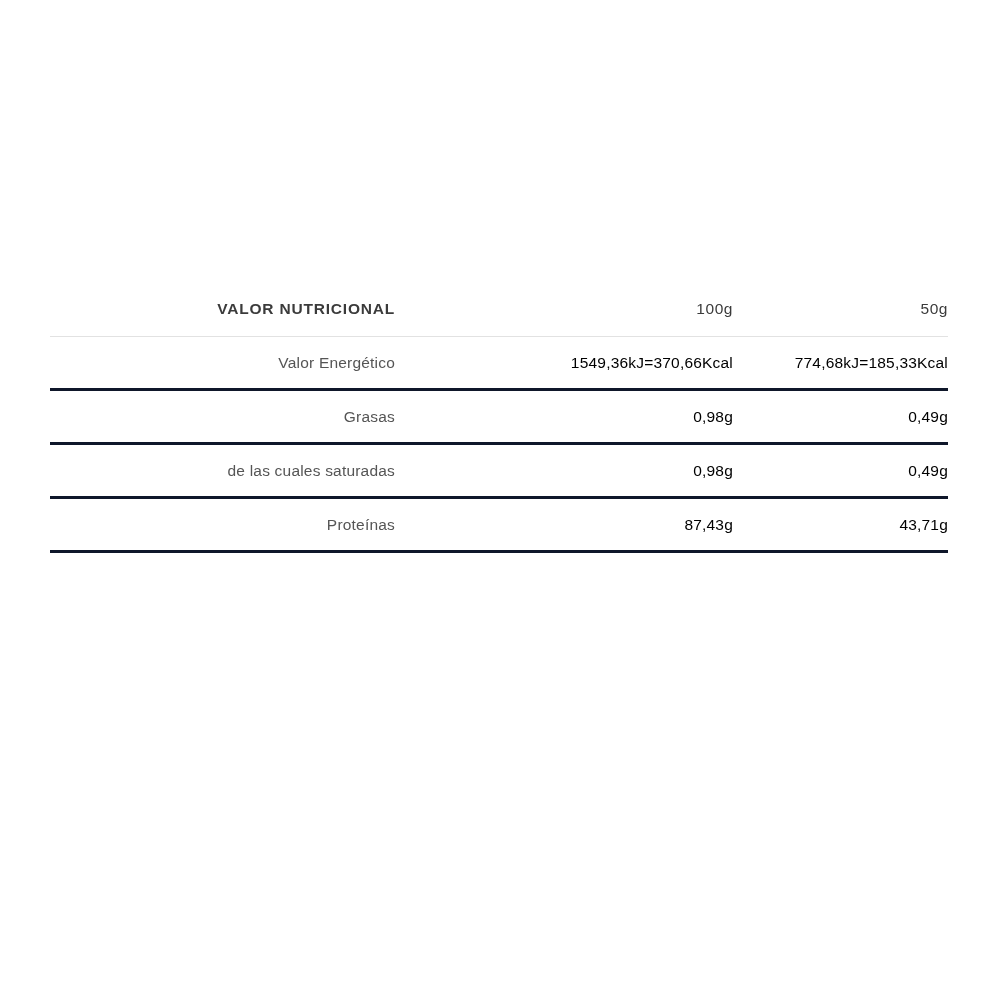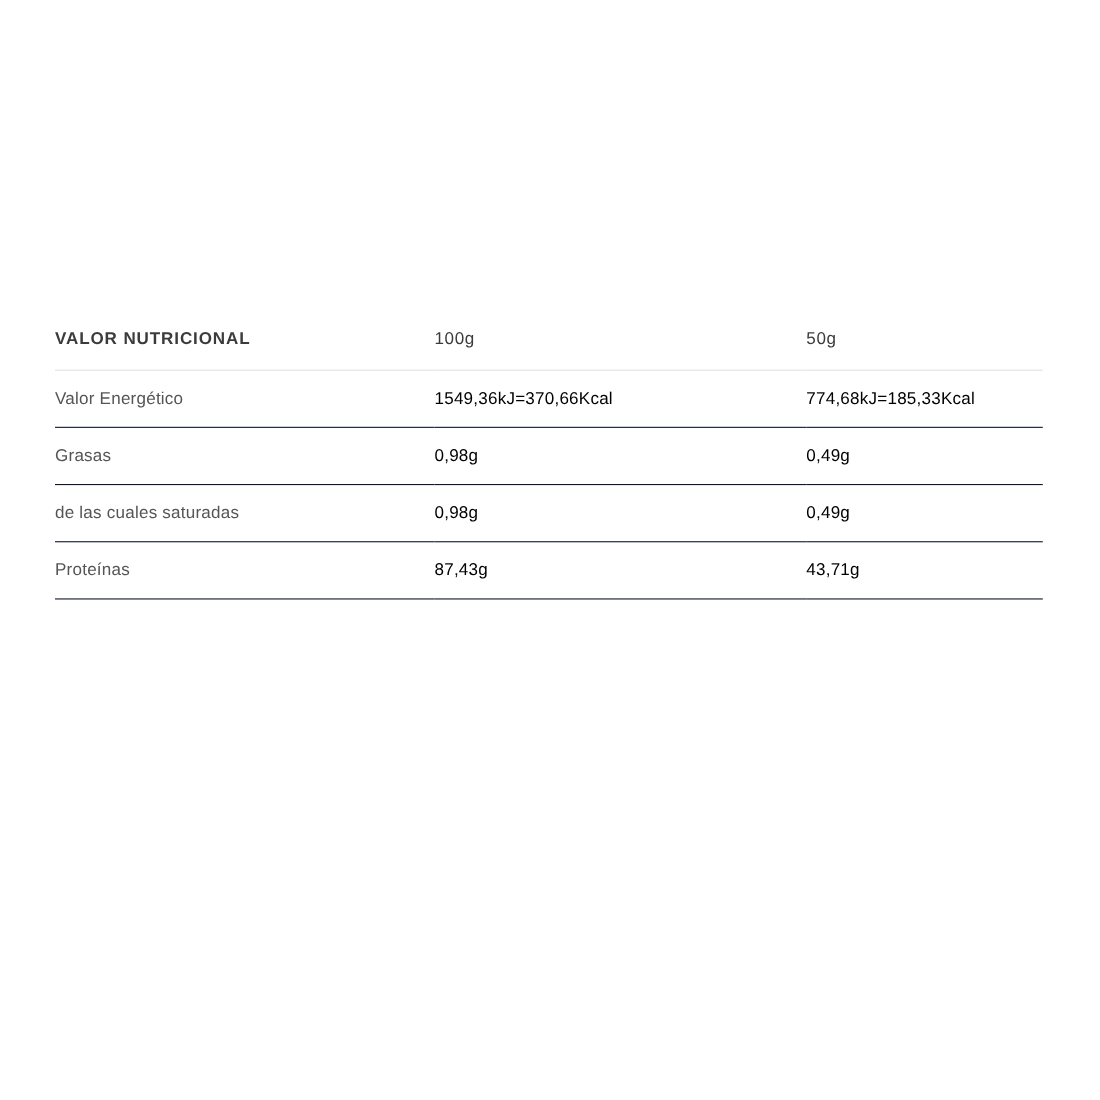--- a/index.html
+++ b/index.html
@@ -30,21 +30,21 @@
     border-collapse: collapse;
     table-layout: fixed;
   }
 
   .nutrition-table col.c-label { width: 345px; }
   .nutrition-table col.c-v1    { width: 338px; }
   .nutrition-table col.c-v2    { width: 215px; }
 
   .nutrition-table th,
   .nutrition-table td {
-    text-align: left;
+    text-align: right;
     vertical-align: middle;
     padding: 0;
     height: 51px;
     font-weight: normal;
     white-space: nowrap;
   }
 
   .nutrition-table thead th {
     font-size: 15.5px;
     letter-spacing: 0.55px;
@@ -55,21 +55,21 @@
   .nutrition-table thead th.head-label {
     font-weight: bold;
     letter-spacing: 0.8px;
   }
 
   .nutrition-table thead tr {
     border-bottom: 1px solid #e2e2e2;
   }
 
   .nutrition-table tbody tr {
-    border-bottom: 1px solid #0f172a;
+    border-bottom: 3px solid #0f172a;
   }
 
   .nutrition-table tbody td {
     font-size: 15.5px;
     color: #000000;
     letter-spacing: 0.2px;
   }
 
   .nutrition-table tbody td.cell-label {
     color: #555555;

